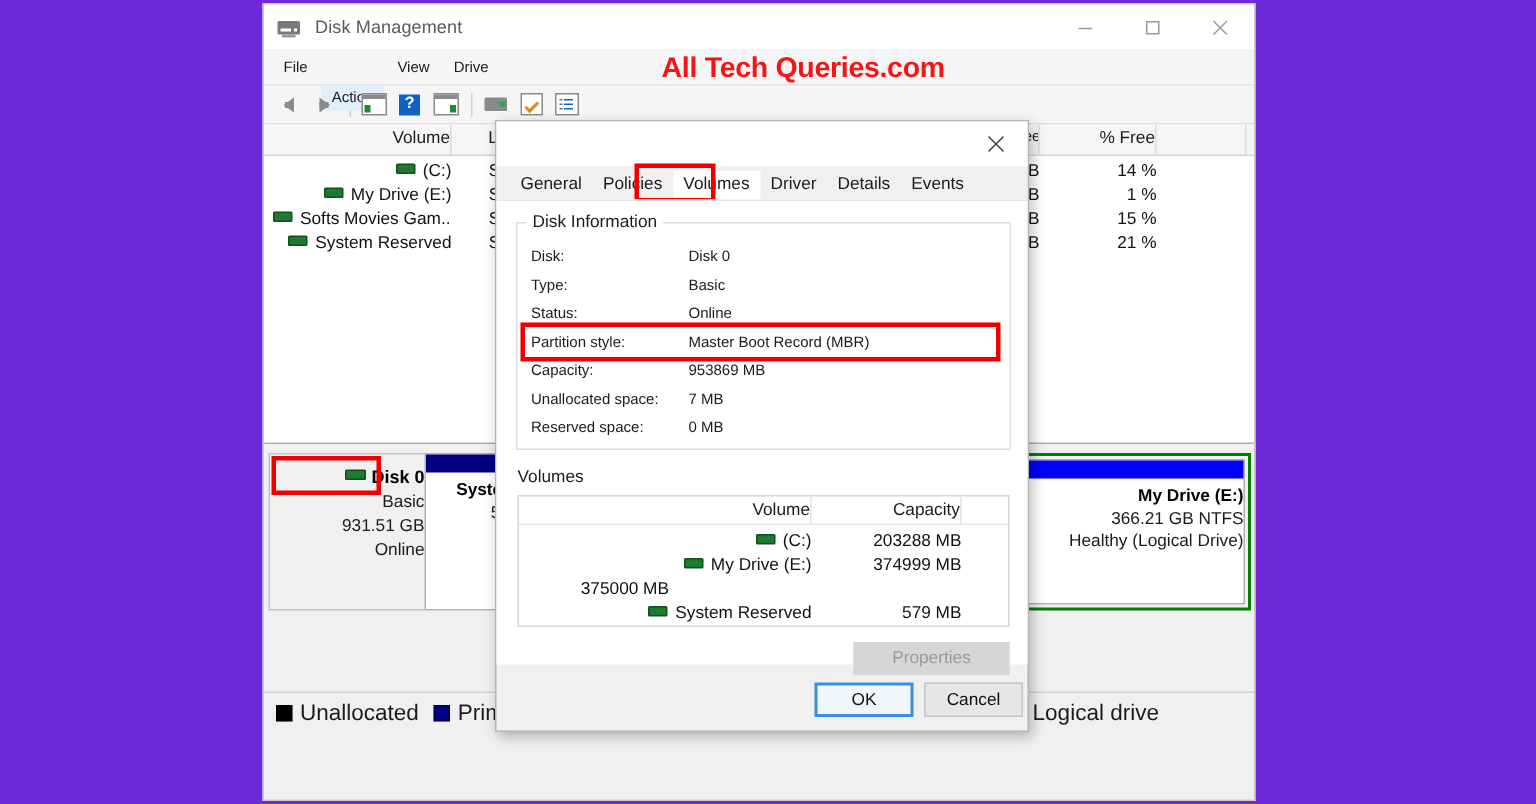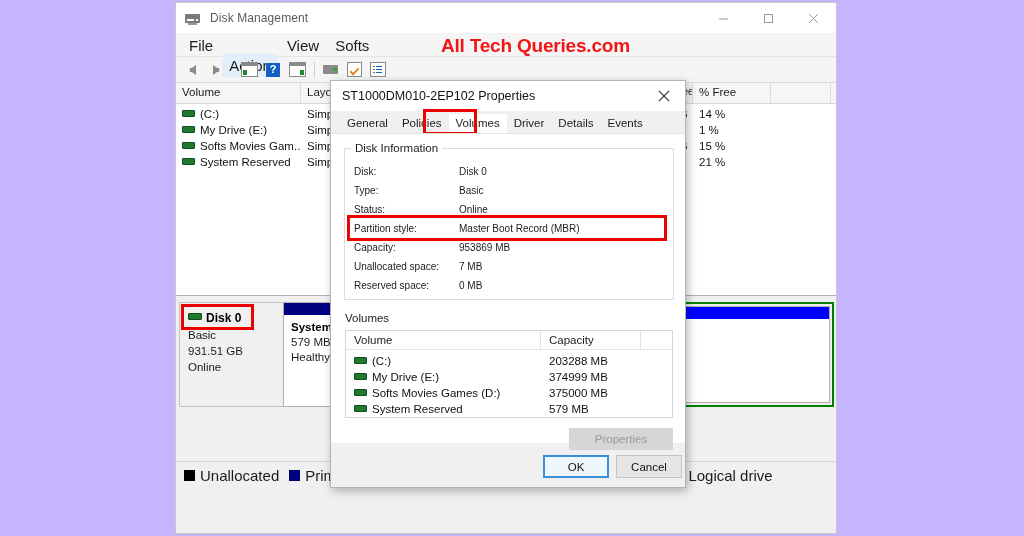--- a/index.html
+++ b/index.html
@@ -10,21 +10,22 @@
     height: 536px;
     overflow: hidden;
     font-family: "Liberation Sans", sans-serif;
   }
 
   
   #page {
     position: relative;
     width: 1024px;
     height: 536px;
-    background: #c4b5fd;
+    background: #6d28d9;
+    text-align: right;
   }
 
   
   #dm-window {
     position: absolute;
     left: 175px;
     top: 2px;
     width: 662px;
     height: 532px;
     background: #f0f0f0;
@@ -99,21 +100,21 @@
   .menubar {
     position: relative;
     height: 22px;
     background: #f5f5f5;
     border-bottom: 1px solid #e4e4e4;
     display: flex;
     align-items: center;
     padding-left: 6px;
   }
   .menu-item {
-    font-size: 15px;
+    font-size: 10px;
     color: #1b1b1b;
     padding: 3px 7px;
     margin-right: 2px;
     border-radius: 1px;
   }
   .menu-item.active {
     background: #e2effa;
     margin-top: 40px;
   }
   .watermark {
@@ -530,21 +531,21 @@
               <line x1="10" y1="1" x2="1" y2="10" stroke="#9a9a9a" stroke-width="1"></line>
             </svg>
         </div>
       </div>
     </div>
 
     <div class="menubar">
       <div class="menu-item">File</div>
       <div class="menu-item active">Action</div>
       <div class="menu-item">View</div>
-      <div class="menu-item">Softs</div>
+      <div class="menu-item">Drive</div>
       <div class="watermark">All Tech Queries.com</div>
     </div>
 
     <div class="toolbar">
       <div class="tool">
           <div class="arrow-l"></div>
         </div>
       <div class="tool">
           <div class="arrow-r"></div>
         </div>
@@ -677,21 +678,20 @@
           <div class="sw" style="background:#0000ff"></div>
           <div class="lbl">Logical drive</div>
         </div>
       </div>
     </div>
   </div>
 
   <div id="dlg">
 
     <div class="dlg-title">
-      <div class="t">ST1000DM010-2EP102 Properties</div>
       <div class="dlg-close">
         <svg width="12" height="12" viewBox="0 0 12 12">
             <line x1="1" y1="1" x2="11" y2="11" stroke="#444" stroke-width="1.1"></line>
             <line x1="11" y1="1" x2="1" y2="11" stroke="#444" stroke-width="1.1"></line>
           </svg>
       </div>
     </div>
 
     <div class="tabstrip">
       <div class="tab">General</div>
@@ -742,21 +742,20 @@
         <div style="padding-top:3px">
           <div class="vt-row">
             <div class="vt-c" style="width:195px"><span class="vol-ico"></span><span>(C:)</span></div>
             <div class="vt-c" style="width:100px">203288 MB</div>
           </div>
           <div class="vt-row">
             <div class="vt-c" style="width:195px"><span class="vol-ico"></span><span>My Drive (E:)</span></div>
             <div class="vt-c" style="width:100px">374999 MB</div>
           </div>
           <div class="vt-row">
-            <div class="vt-c" style="width:195px"><span class="vol-ico"></span><span>Softs Movies Games (D:)</span></div>
             <div class="vt-c" style="width:100px">375000 MB</div>
           </div>
           <div class="vt-row">
             <div class="vt-c" style="width:195px"><span class="vol-ico"></span><span>System Reserved</span></div>
             <div class="vt-c" style="width:100px">579 MB</div>
           </div>
         </div>
       </div>
 
       <div class="btn disabled" style="left:238px; top:294px; width:104px; height:22px;">Properties</div>

